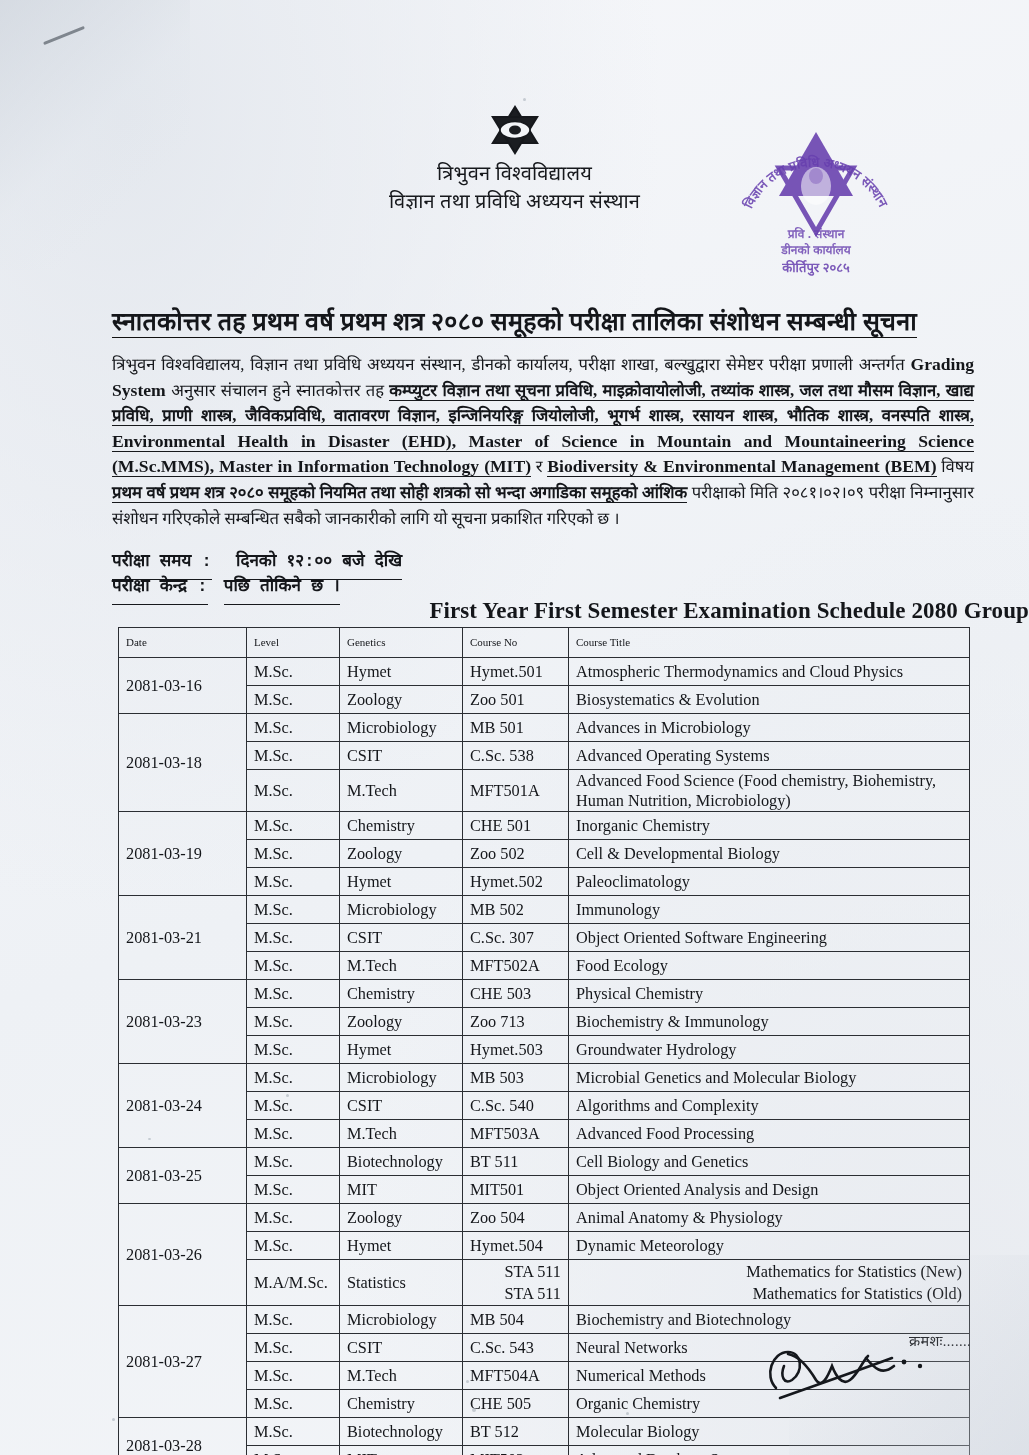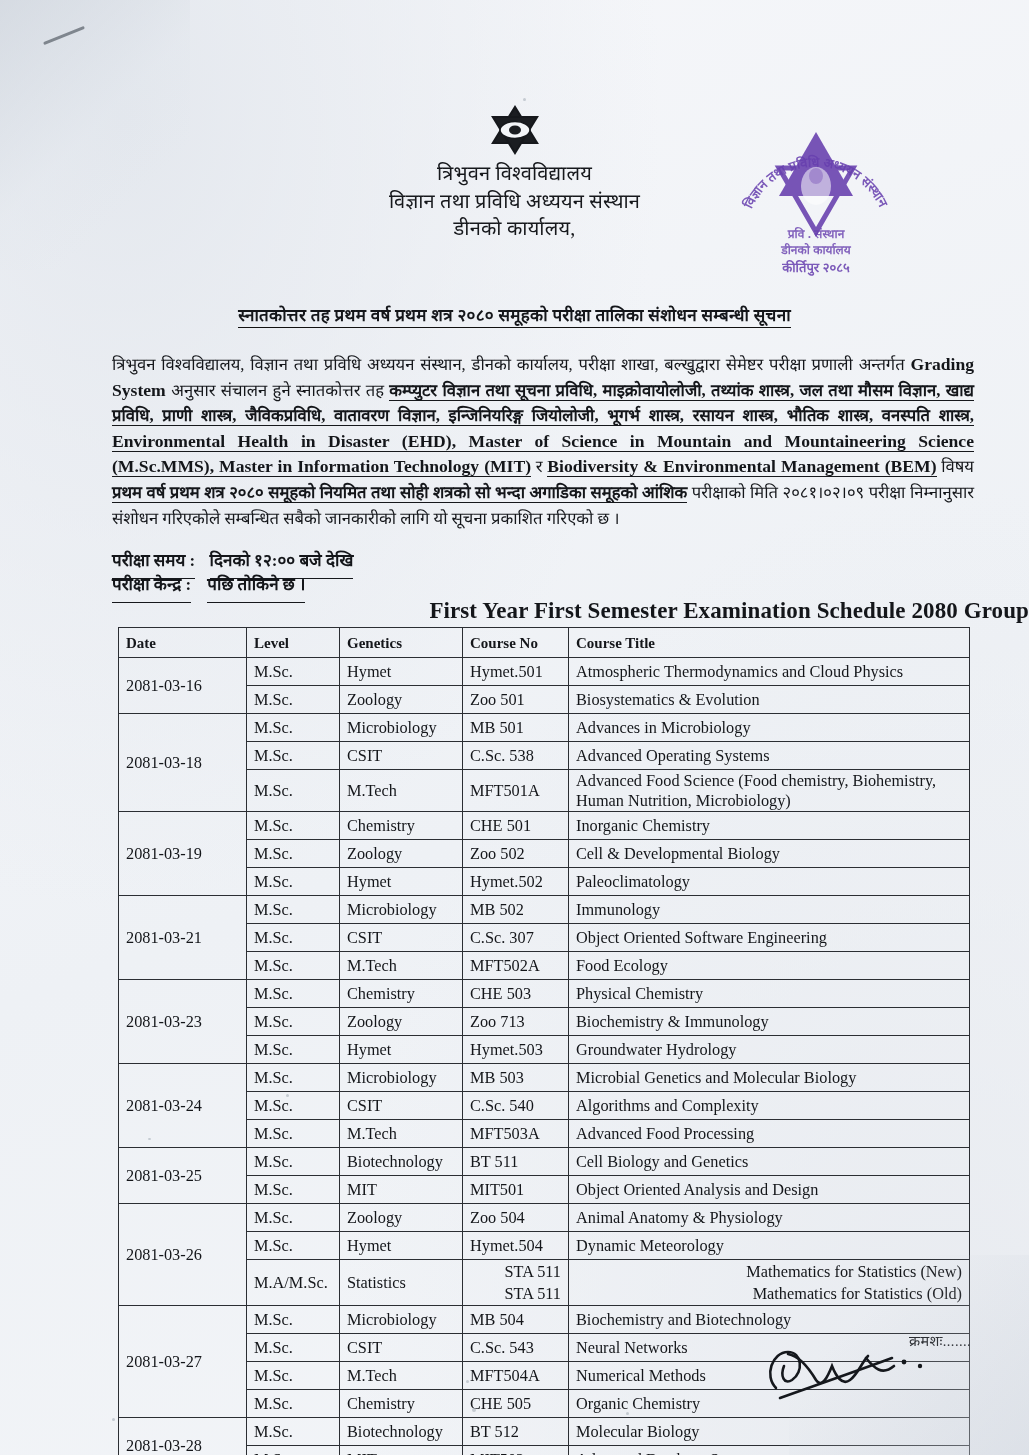--- a/index.html
+++ b/index.html
@@ -83,21 +83,21 @@
     z-index: 4;
     opacity: .92;
   }
 
   
   .notice-title {
     position: absolute;
     left: 0; right: 0; top: 303px;
     text-align: center;
     font-family: "Liberation Serif", serif;
-    font-size: 17px;
+    font-size: 25px;
     font-weight: bold;
     letter-spacing: .3px;
   }
   .notice-title span {
     border-bottom: 1.6px solid #111;
     padding-bottom: 2px;
   }
 
   
   .body-para {
@@ -118,21 +118,21 @@
   
   .meta-lines {
     position: absolute;
     left: 112px;
     top: 549px;
     font-size: 17px;
     line-height: 24px;
     font-weight: bold;
   }
   .meta-lines .row { white-space: nowrap; }
-  .meta-lines .ul { border-bottom: 1.4px solid #16181c; padding-bottom: 8px; }
+  .meta-lines .ul { border-bottom: 1.4px solid #16181c; padding-bottom: 8px; font-family: Liberation Mono, monospace; }
 
   
   .table-title {
     position: absolute;
     left: 0; right: 0; top: 598px;
     text-align: right;
     font-size: 23px;
     font-weight: bold;
     letter-spacing: .1px;
   }
@@ -153,22 +153,22 @@
   table.sched th, table.sched td {
     border: 1.15px solid #2b2e33;
     padding: 1px 7px;
     height: 25px;
     text-align: left;
     vertical-align: middle;
     font-weight: normal;
     line-height: 1.2;
   }
   table.sched thead th {
-    font-weight: bold;
-    font-size: 15px;
+    font-weight: normal;
+    font-size: 11px;
     height: 27px;
   }
   col.c-date   { width: 128px; }
   col.c-level  { width: 93px; }
   col.c-subj   { width: 123px; }
   col.c-cno    { width: 106px; }
   col.c-title  { width: auto; }
   td.date-cell { text-align: left; }
   td.two-line { height: 48px; line-height: 1.28; }
   td.sta-pair { padding-top: 2px; padding-bottom: 2px; }
@@ -220,21 +220,20 @@
           <polygon points="42,3 64,39 20,39" fill="#1b1d21"></polygon>
           <polygon points="42,49 20,13 64,13" fill="#1b1d21"></polygon>
         </g>
         <ellipse cx="42" cy="26" rx="15" ry="8.5" fill="#f3f5f8" stroke="#16181c" stroke-width="1.6"></ellipse>
         <ellipse cx="42" cy="26" rx="6" ry="4.6" fill="#1b1d21"></ellipse>
       </svg>
     </div>
     <div class="org-lines">
       <div>त्रिभुवन विश्वविद्यालय</div>
       <div>विज्ञान तथा प्रविधि अध्ययन संस्थान</div>
-      <div>डीनको कार्यालय,</div>
     </div>
   </div>
 
   <div class="stamp">
     <svg width="176" height="176" viewBox="0 0 176 176" aria-hidden="true">
       <defs>
         <path id="arcTop" d="M 20,104 A 70,70 0 0 1 156,104"></path>
         <path id="arcBot" d="M 26,96 A 66,66 0 0 0 150,96"></path>
       </defs>
 
@@ -259,21 +258,21 @@
     <span>स्नातकोत्तर तह प्रथम वर्ष प्रथम शत्र २०८० समूहको परीक्षा तालिका संशोधन सम्बन्धी सूचना</span>
   </div>
 
   <div class="body-para">
     <span>त्रिभुवन विश्वविद्यालय, विज्ञान तथा प्रविधि अध्ययन संस्थान, डीनको कार्यालय, परीक्षा शाखा, बल्खुद्वारा सेमेष्टर परीक्षा प्रणाली अन्तर्गत </span><span class="engb">Grading System </span><span>अनुसार संचालन हुने स्नातकोत्तर तह </span><span class="bu">कम्प्युटर विज्ञान तथा सूचना प्रविधि, माइक्रोवायोलोजी, तथ्यांक शास्त्र, जल तथा मौसम विज्ञान, खाद्य प्रविधि, प्राणी शास्त्र, जैविकप्रविधि, वातावरण विज्ञान, इन्जिनियरिङ्ग जियोलोजी, भूगर्भ शास्त्र, रसायन शास्त्र, भौतिक शास्त्र, वनस्पति शास्त्र, </span><span class="engb u">Environmental Health in Disaster (EHD), Master of Science in Mountain and Mountaineering Science (M.Sc.MMS), Master in Information Technology (MIT)</span><span> र </span><span class="engb u">Biodiversity &amp; Environmental Management (BEM)</span><span> विषय </span><span class="bu">प्रथम वर्ष प्रथम शत्र २०८० समूहको नियमित तथा सोही शत्रको सो भन्दा अगाडिका समूहको आंशिक</span><span> परीक्षाको मिति २०८१।०२।०९ परीक्षा निम्नानुसार संशोधन गरिएकोले सम्बन्धित सबैको जानकारीको लागि यो सूचना प्रकाशित गरिएको छ ।</span>
   </div>
 
   <div class="meta-lines">
     <div class="row">
       <span class="ul">परीक्षा समय :</span>
-      <span class="ul" style="margin-left:10px;">दिनको १२:०० बजे देखि</span>
+      <span class="ul" style="margin-left:20px;">दिनको १२:०० बजे देखि</span>
     </div>
     <div class="row">
       <span class="ul">परीक्षा केन्द्र :</span>
       <span class="ul" style="margin-left:12px;">पछि तोकिने छ ।</span>
     </div>
   </div>
 
   <div class="table-title">First Year First Semester Examination Schedule 2080 Group</div>
 
   <div class="sched-wrap">

